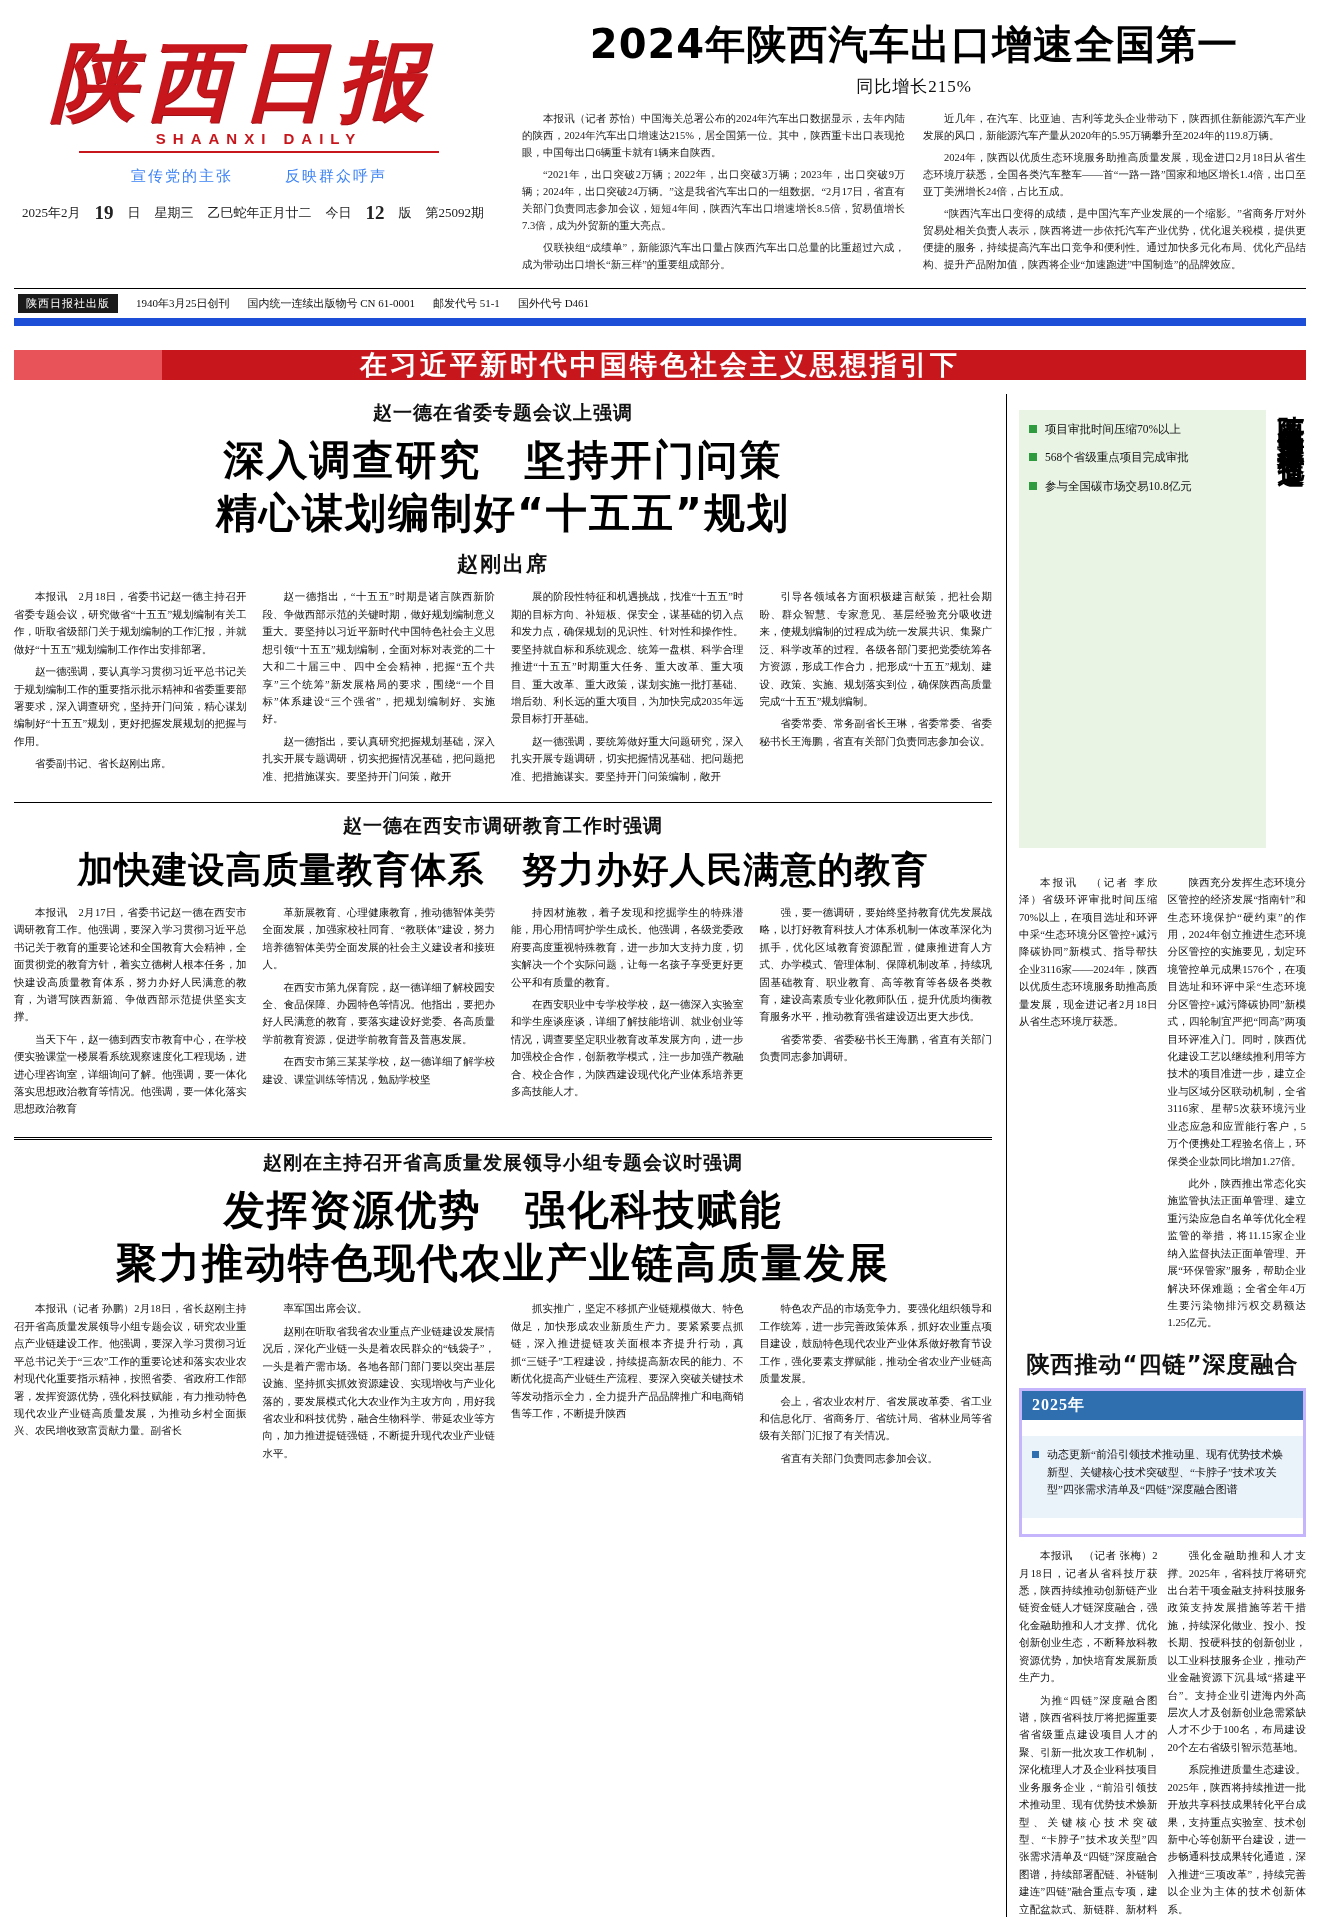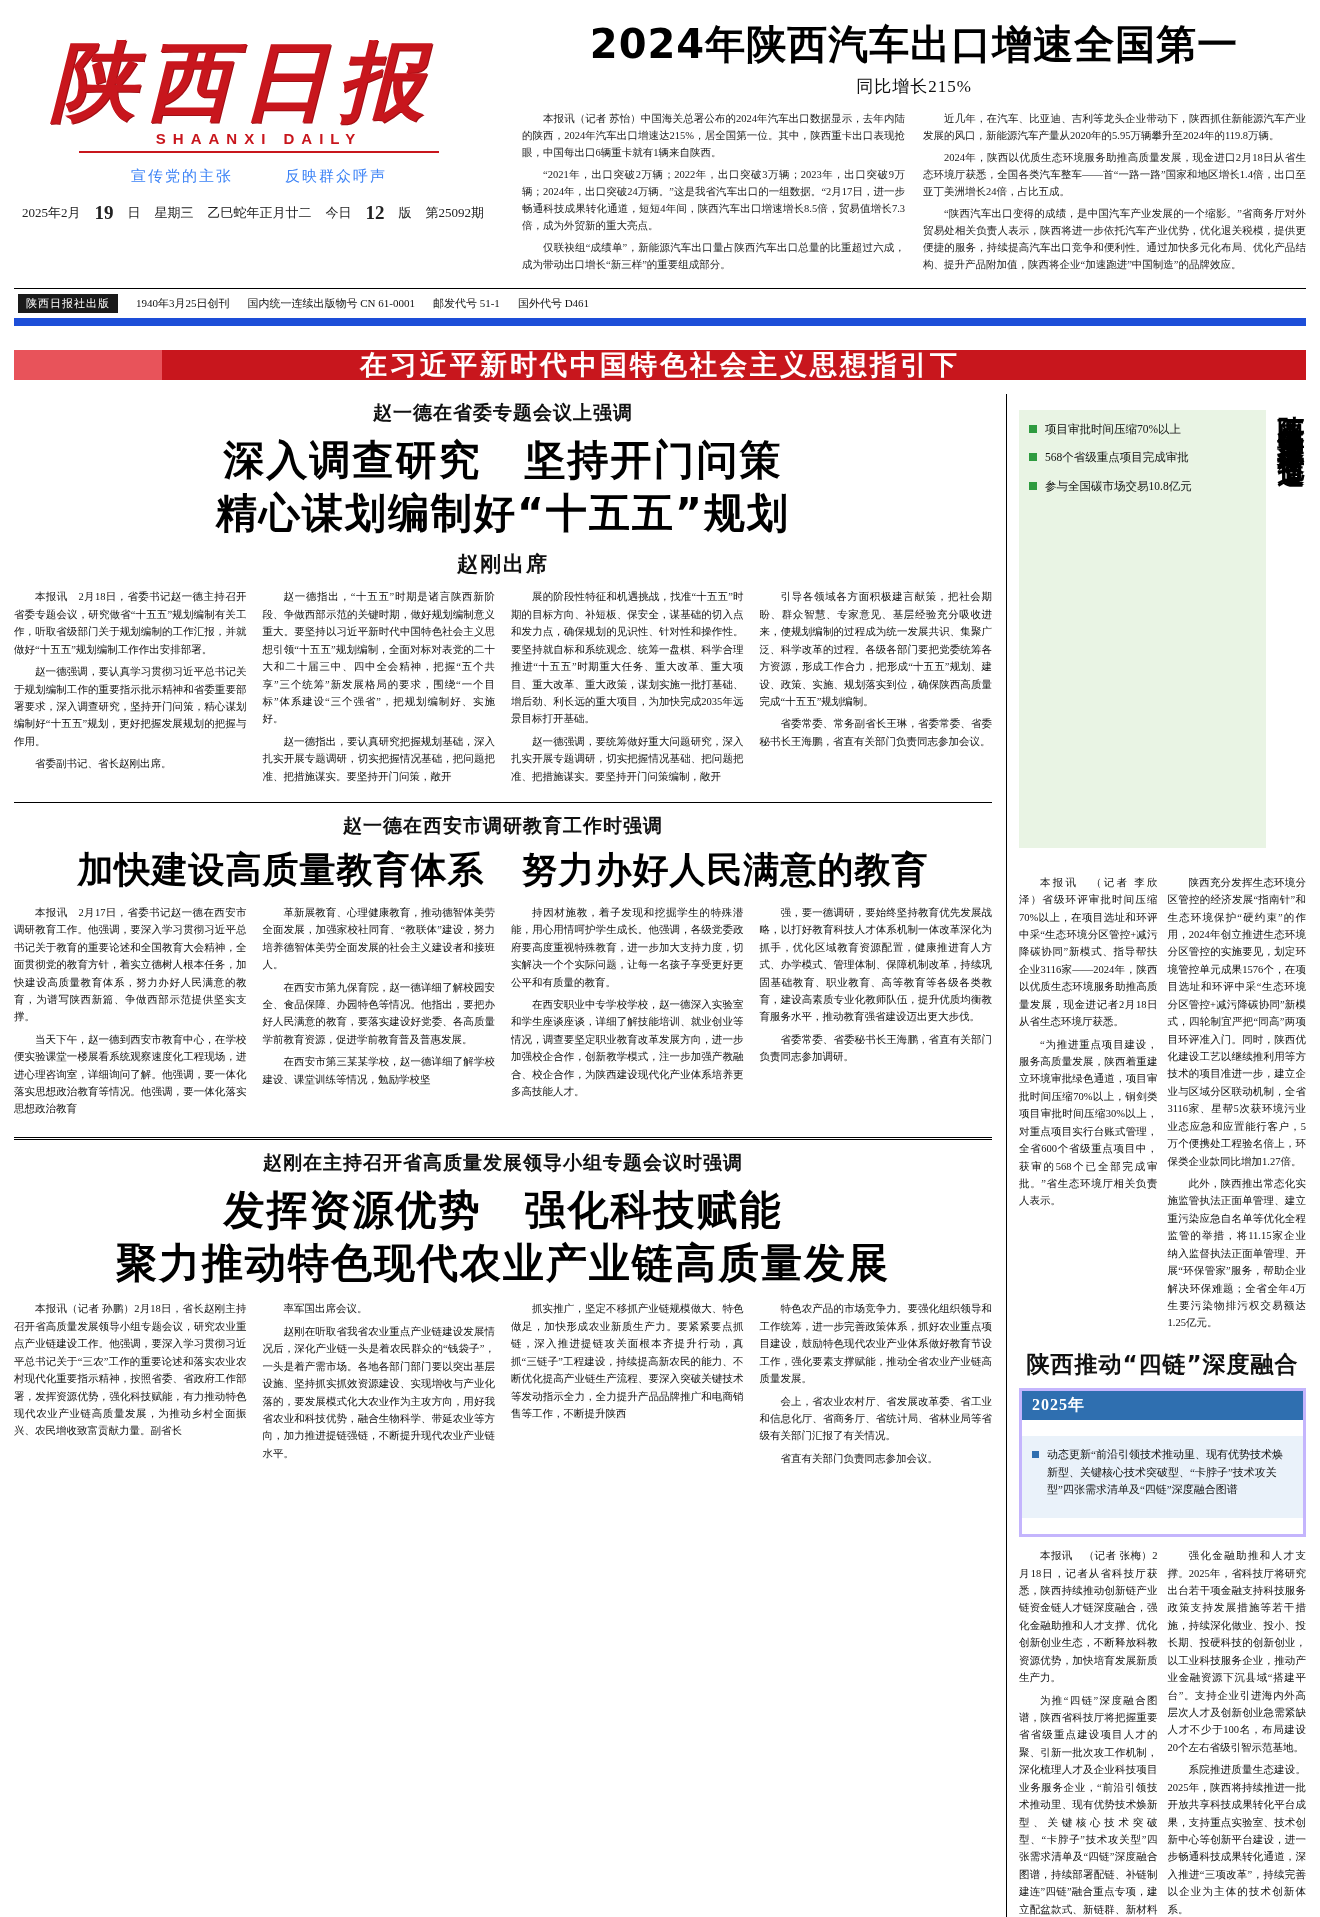--- a/index.html
+++ b/index.html
@@ -134,21 +134,21 @@
         <span>第25092期</span>
       </div>
     </div>
 
     <div class="mast-right">
       <div class="top-headline">2024年陕西汽车出口增速全国第一</div>
       <div class="top-sub">同比增长215%</div>
       <div class="top-cols">
         <div class="col">
           <p>本报讯（记者 苏怡）中国海关总署公布的2024年汽车出口数据显示，去年内陆的陕西，2024年汽车出口增速达215%，居全国第一位。其中，陕西重卡出口表现抢眼，中国每出口6辆重卡就有1辆来自陕西。</p>
-          <p>“2021年，出口突破2万辆；2022年，出口突破3万辆；2023年，出口突破9万辆；2024年，出口突破24万辆。”这是我省汽车出口的一组数据。“2月17日，进一步畅通科技成果转化通道，短短4年间，陕西汽车出口增速增长8.5倍，贸易值增长7.3倍，成为外贸新的重大亮点。</p>
+          <p>“2021年，出口突破2万辆；2022年，出口突破3万辆；2023年，出口突破9万辆；2024年，出口突破24万辆。”这是我省汽车出口的一组数据。“2月17日，省直有关部门负责同志参加会议，短短4年间，陕西汽车出口增速增长8.5倍，贸易值增长7.3倍，成为外贸新的重大亮点。</p>
           <p>仅联袂组“成绩单”，新能源汽车出口量占陕西汽车出口总量的比重超过六成，成为带动出口增长“新三样”的重要组成部分。</p>
         </div>
         <div class="col">
           <p>近几年，在汽车、比亚迪、吉利等龙头企业带动下，陕西抓住新能源汽车产业发展的风口，新能源汽车产量从2020年的5.95万辆攀升至2024年的119.8万辆。</p>
           <p>2024年，陕西以优质生态环境服务助推高质量发展，现金进口2月18日从省生态环境厅获悉，全国各类汽车整车——首“一路一路”国家和地区增长1.4倍，出口至亚丁美洲增长24倍，占比五成。</p>
           <p>“陕西汽车出口变得的成绩，是中国汽车产业发展的一个缩影。”省商务厅对外贸易处相关负责人表示，陕西将进一步依托汽车产业优势，优化退关税模，提供更便捷的服务，持续提高汽车出口竞争和便利性。通过加快多元化布局、优化产品结构、提升产品附加值，陕西将企业“加速跑进”中国制造”的品牌效应。</p>
         </div>
       </div>
     </div>
   </div>
@@ -257,21 +257,20 @@
           <li>项目审批时间压缩70%以上</li>
           <li>568个省级重点项目完成审批</li>
           <li>参与全国碳市场交易10.8亿元</li>
         </ul>
         <div class="rc-vtitle">陕西全力畅通重点项目环评绿色通道</div>
       </div>
 
       <div class="rc-body">
         <div class="col">
           <p>本报讯　（记者 李欣泽）省级环评审批时间压缩70%以上，在项目选址和环评中采“生态环境分区管控+减污降碳协同”新模式、指导帮扶企业3116家——2024年，陕西以优质生态环境服务助推高质量发展，现金进记者2月18日从省生态环境厅获悉。</p>
-          <p>“为推进重点项目建设，服务高质量发展，陕西着重建立环境审批绿色通道，项目审批时间压缩70%以上，铜剑类项目审批时间压缩30%以上，对重点项目实行台账式管理，全省600个省级重点项目中，获审的568个已全部完成审批。”省生态环境厅相关负责人表示。</p>
         </div>
         <div class="col">
           <p>陕西充分发挥生态环境分区管控的经济发展“指南针”和生态环境保护“硬约束”的作用，2024年创立推进生态环境分区管控的实施要见，划定环境管控单元成果1576个，在项目选址和环评中采“生态环境分区管控+减污降碳协同”新模式，四轮制宜严把“同高”两项目环评准入门。同时，陕西优化建设工艺以继续推利用等方技术的项目准进一步，建立企业与区域分区联动机制，全省3116家、星帮5次获环境污业业态应急和应置能行客户，5万个便携处工程验名倍上，环保类企业款同比增加1.27倍。</p>
           <p>此外，陕西推出常态化实施监管执法正面单管理、建立重污染应急自名单等优化全程监管的举措，将11.15家企业纳入监督执法正面单管理、开展“环保管家”服务，帮助企业解决环保难题；全省全年4万生要污染物排污权交易额达1.25亿元。</p>
           <p></p>
         </div>
       </div>
 
       <div class="rc-head2">陕西推动“四链”深度融合</div>
 

